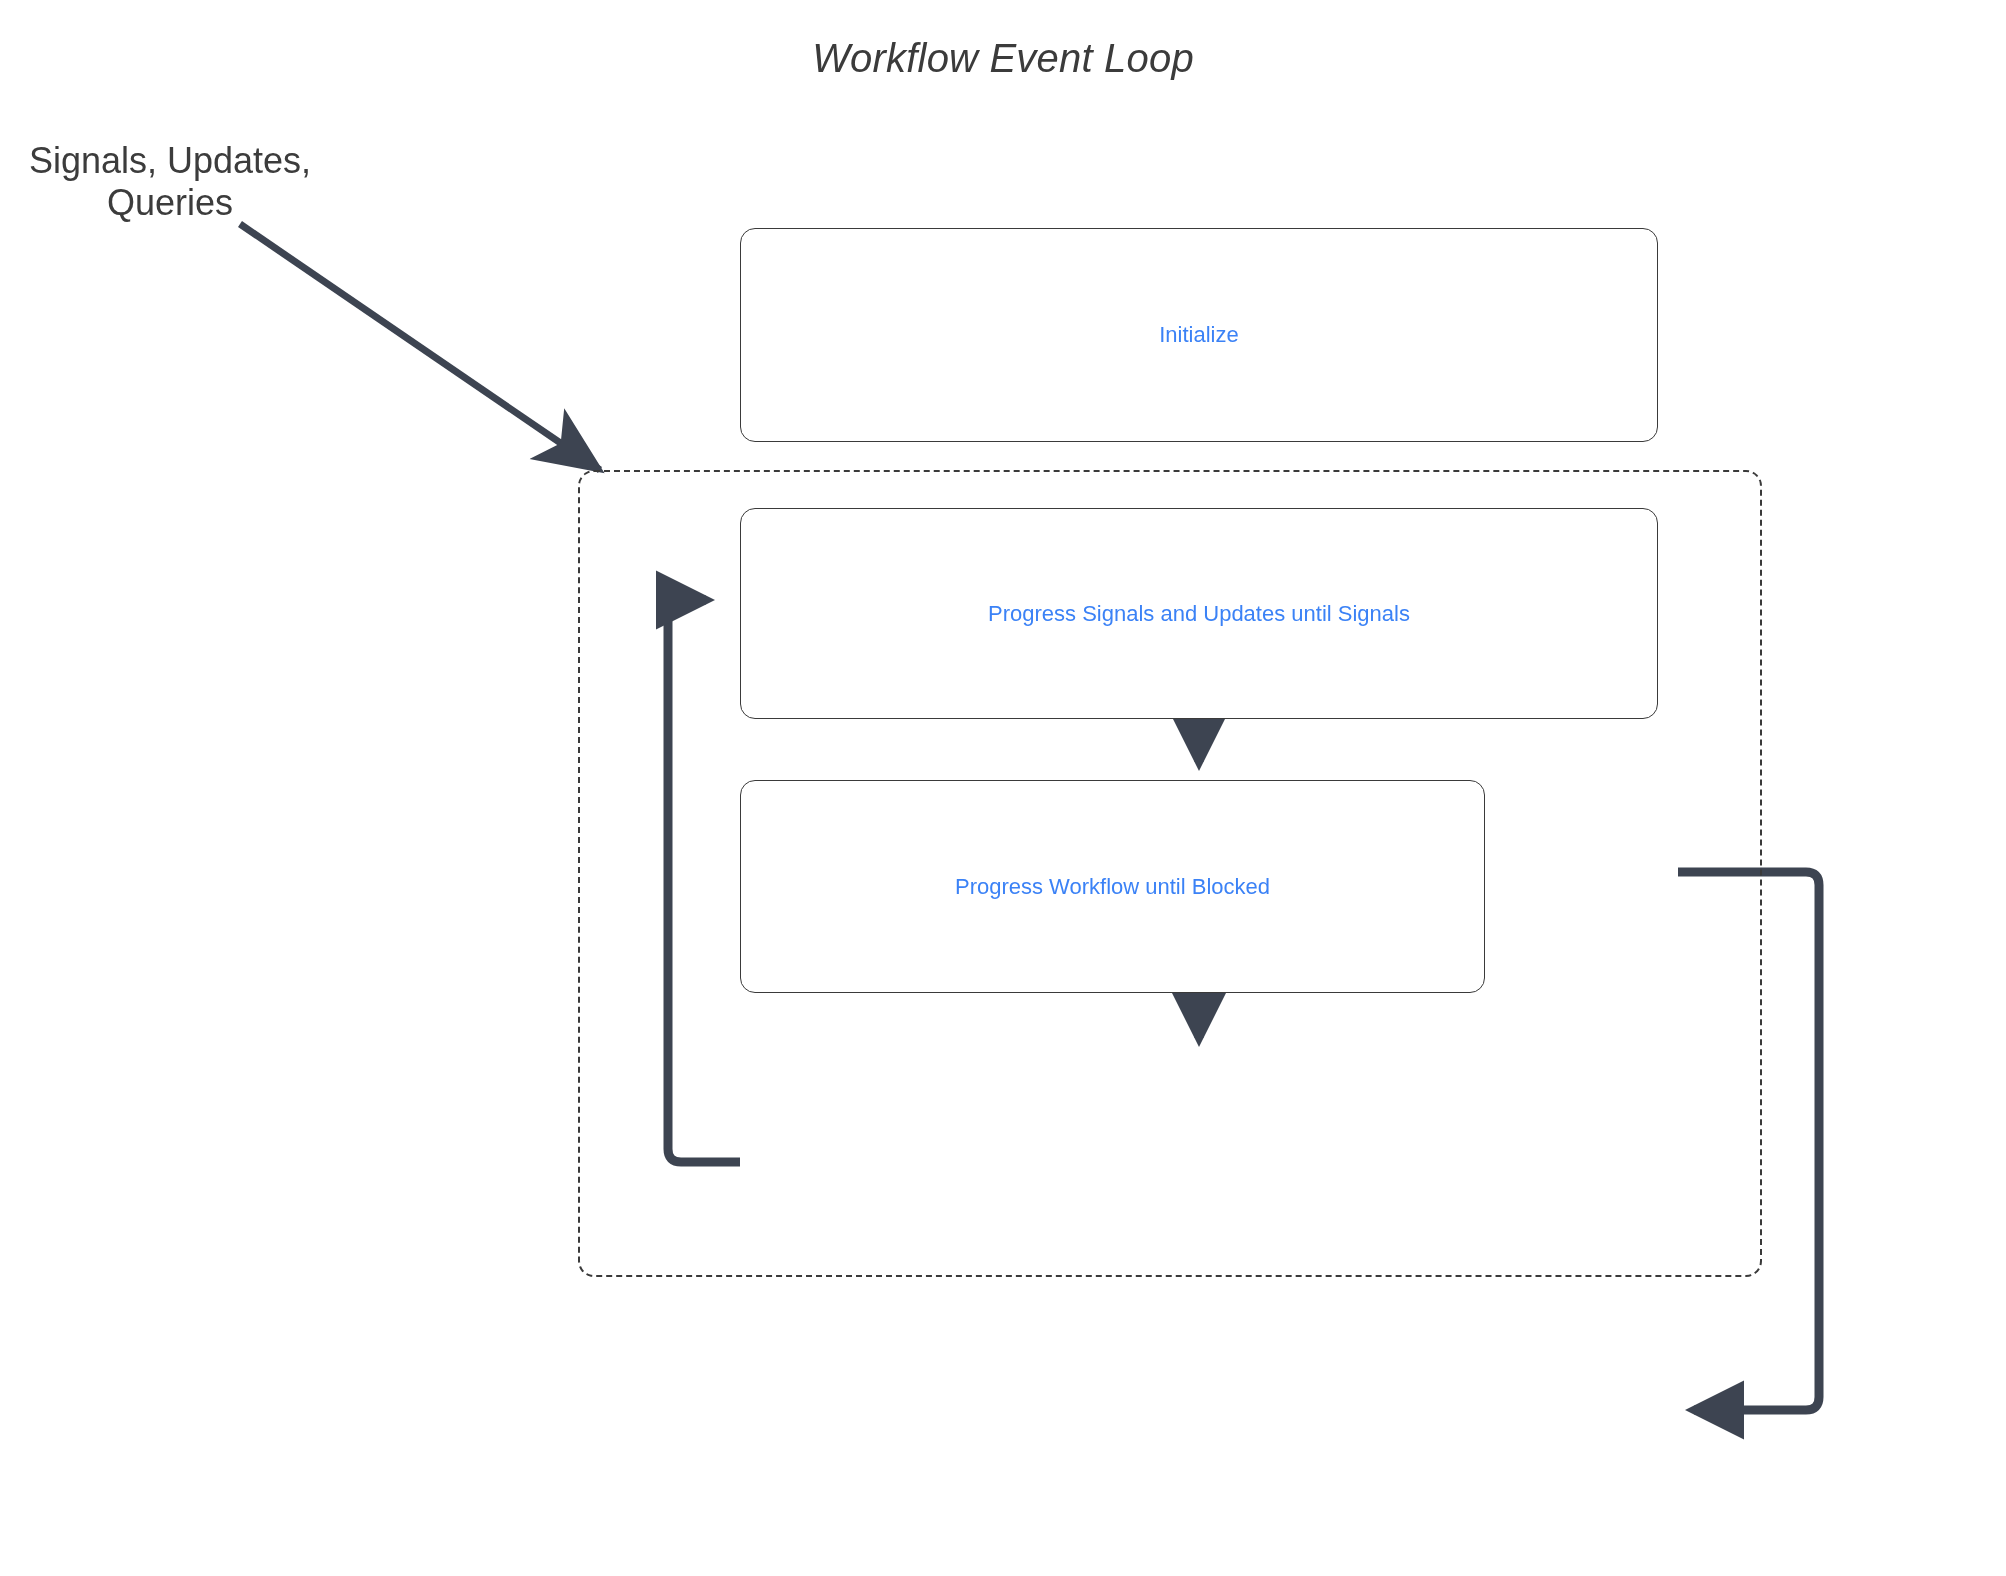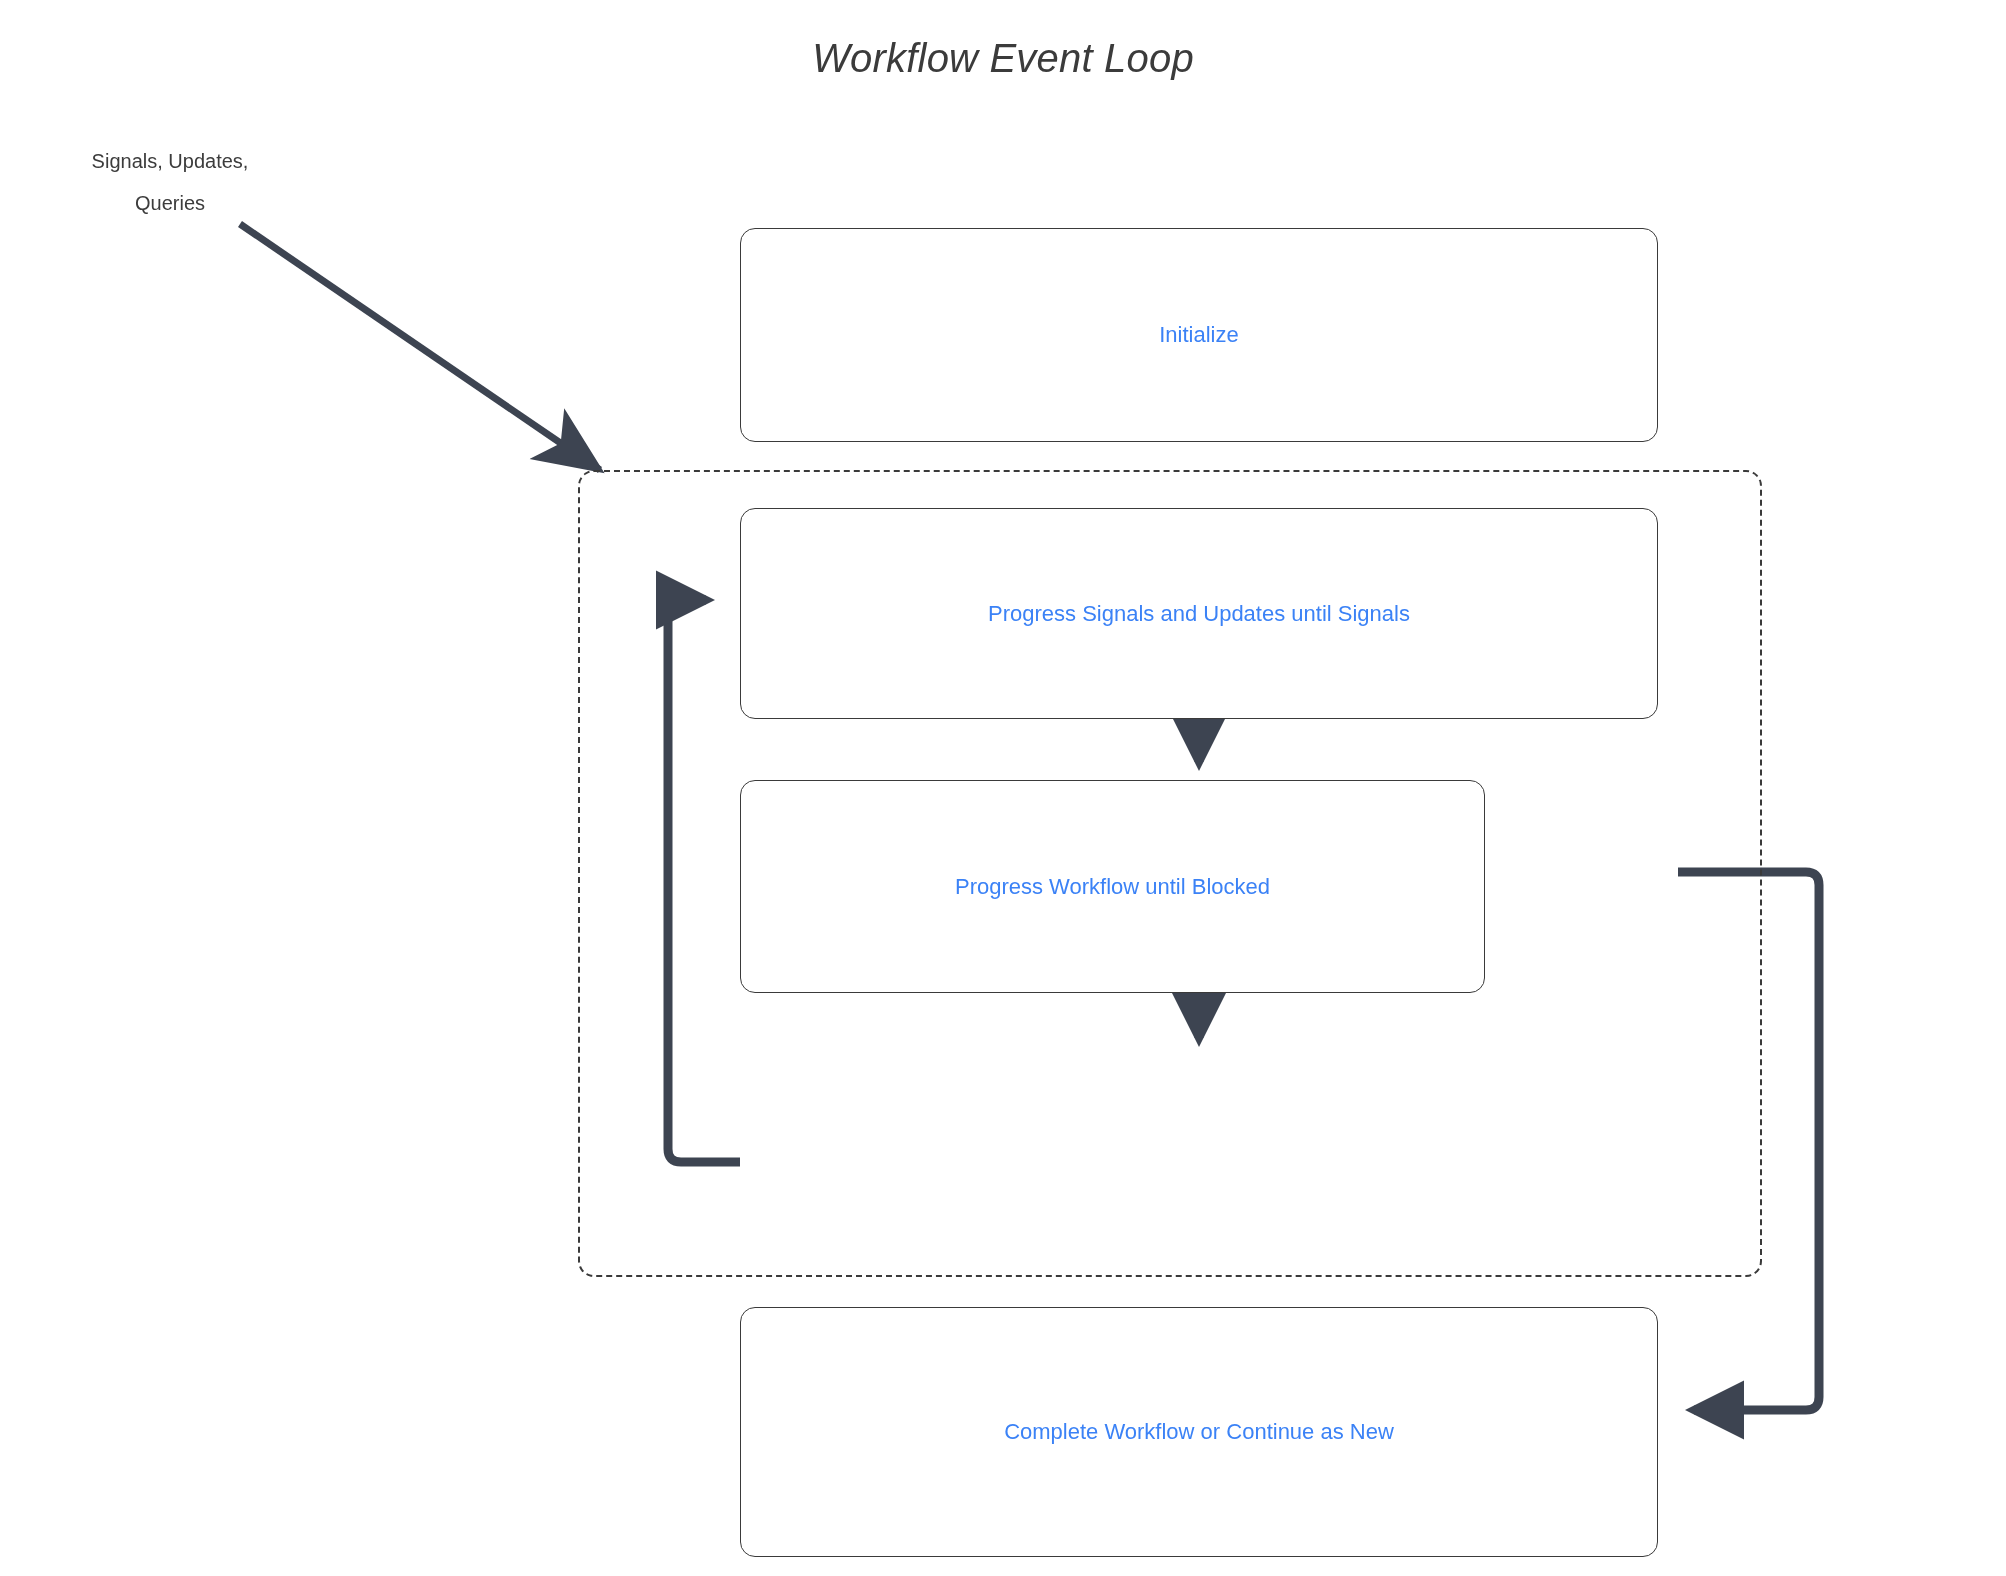--- a/index.html
+++ b/index.html
@@ -37,21 +37,21 @@
     color: #3b3b3b;
     letter-spacing: 0.2px;
   }
 
   .input-label {
     position: absolute;
     left: 20px;
     top: 140px;
     width: 300px;
     text-align: center;
-    font-size: 20px;
+    font-size: 36px;
     line-height: 42px;
     color: #3c3c3c;
     white-space: pre-line;
   }
 
   .loop-container {
     position: absolute;
     left: 578px;
     top: 470px;
     width: 1184px;
@@ -116,15 +116,14 @@
 
   <div class="loop-container"></div>
 
   <div class="node" id="node-initialize">Initialize</div>
 
   <div class="node" id="node-progress-signals">Progress Signals and Updates until Signals</div>
 
   <div class="node" id="node-progress-wf">Progress Workflow until Blocked</div>
 
 
-  <div class="node" id="node-complete">Complete Workflow or Continue as New</div>
 
 </div>
 
 </body></html>

